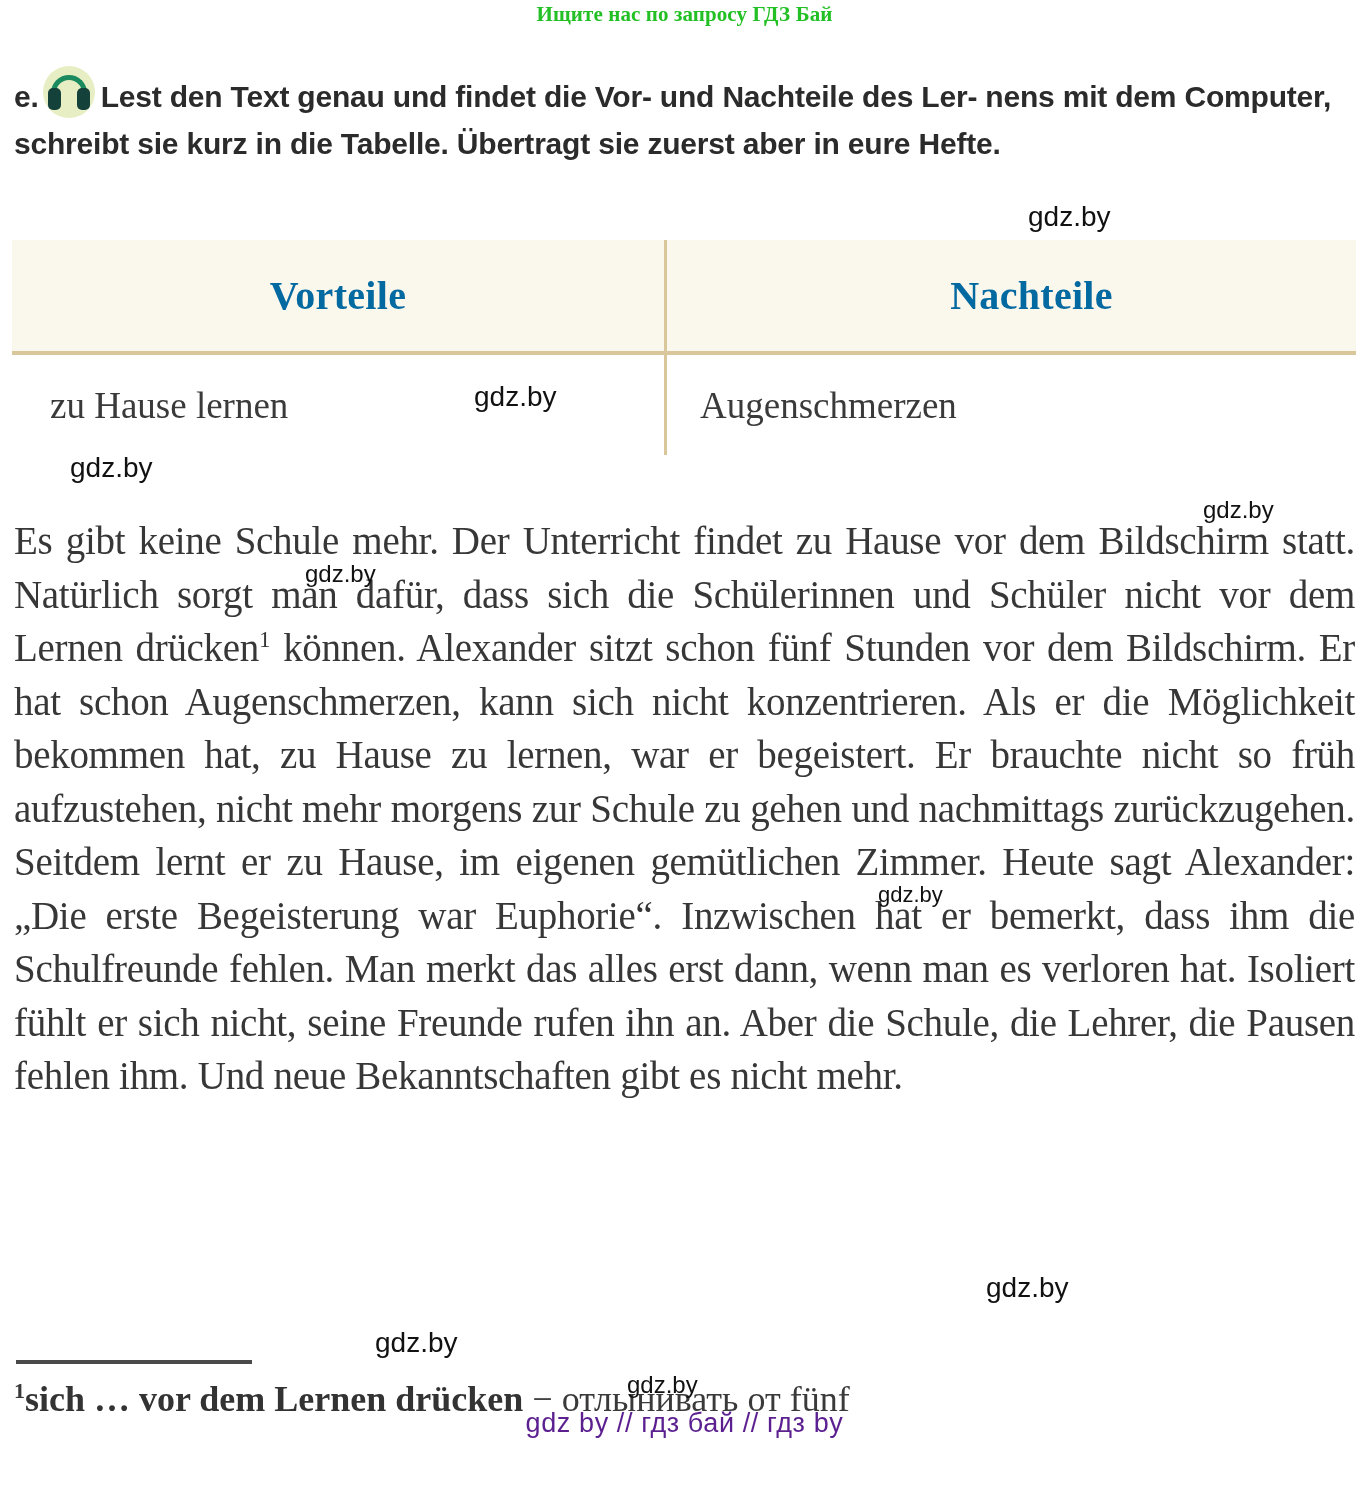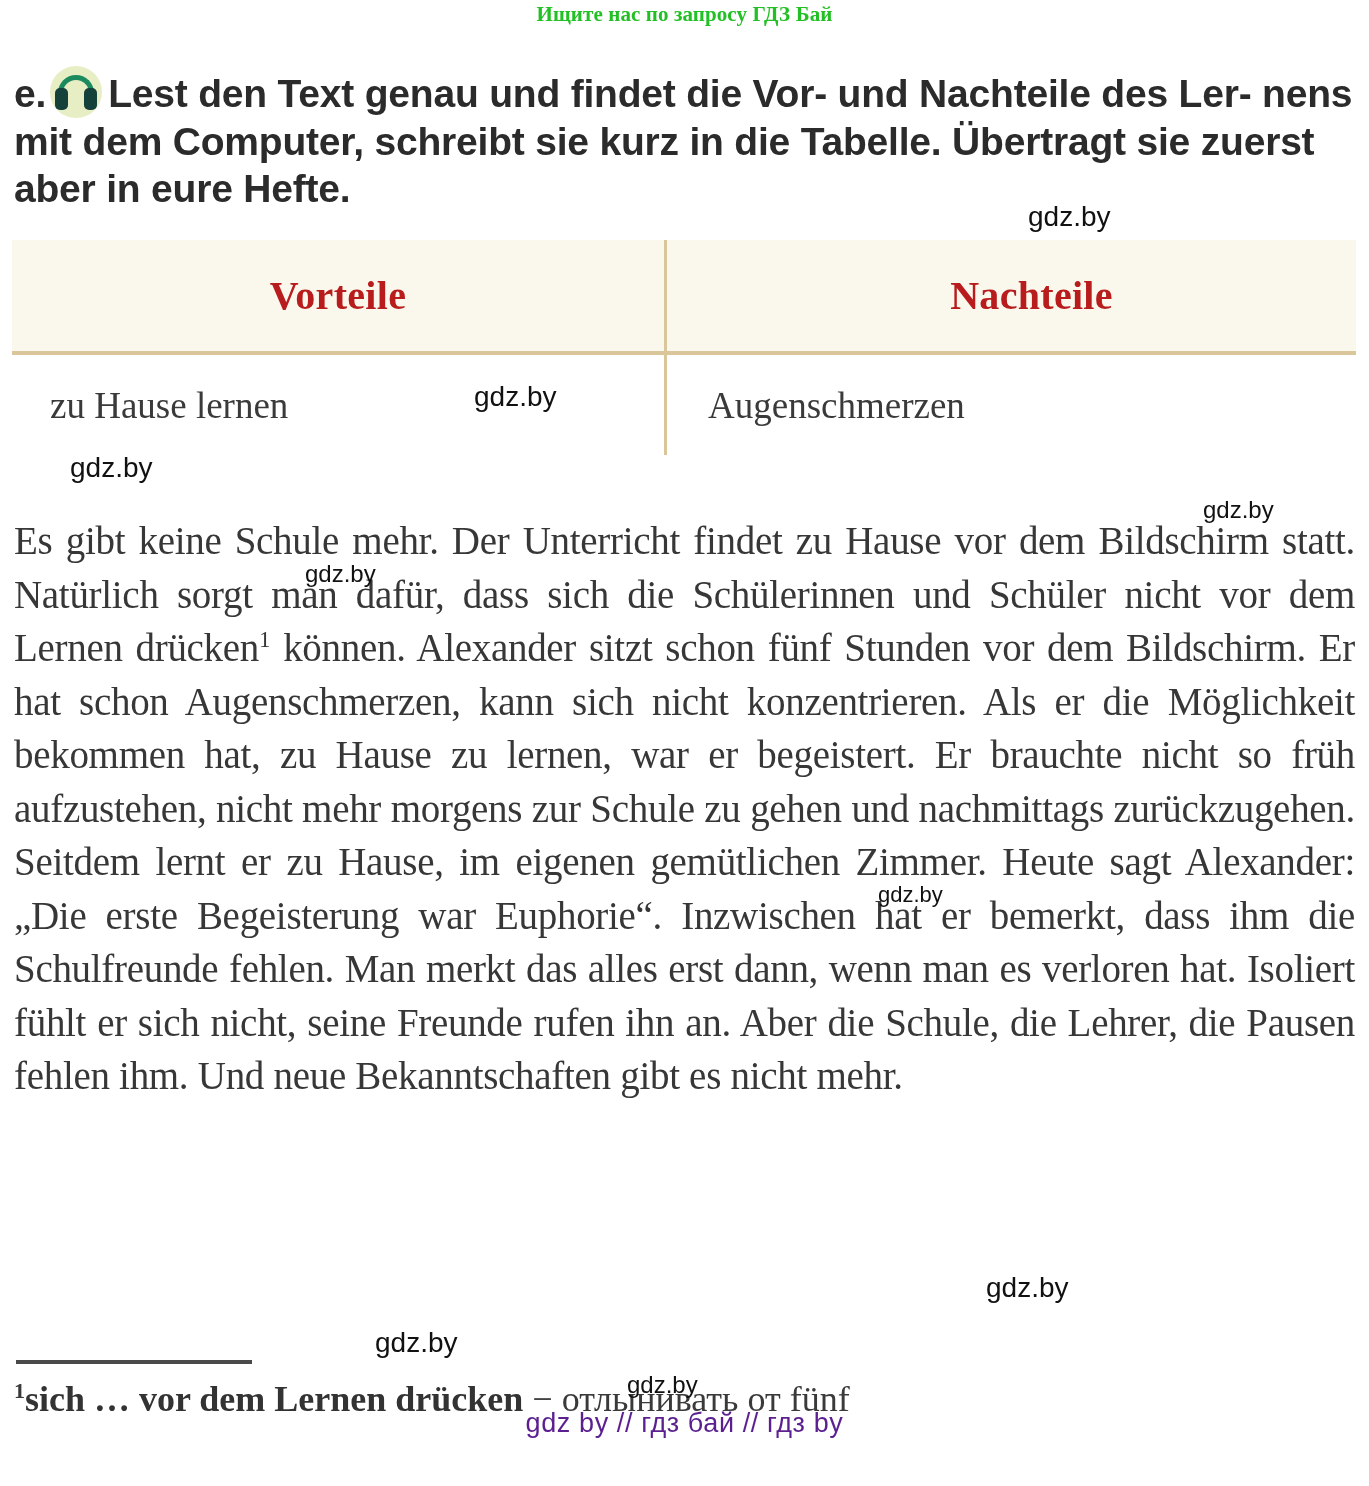--- a/index.html
+++ b/index.html
@@ -31,21 +31,21 @@
   }
 
   
   .task {
     position: absolute;
     top: 66px;
     left: 14px;
     width: 1341px;
     font-family: "Liberation Sans", sans-serif;
     font-weight: 700;
-    font-size: 39px;
+    font-size: 30px;
     line-height: 47px;
     color: #2b2b2b;
     letter-spacing: -0.2px;
   }
   .task .marker {
     font-weight: 700;
   }
   .hp-icon {
     display: inline-block;
     vertical-align: -11px;
@@ -92,37 +92,36 @@
     border-bottom: 4px solid #d9c79b;
     height: 111px;
   }
   .tbl-head .cell {
     display: flex;
     align-items: center;
     justify-content: center;
     font-family: "Liberation Serif", serif;
     font-weight: 700;
     font-size: 40px;
-    color: #b91c1c;
+    color: #0369a1;
     letter-spacing: 0.3px;
   }
   .tbl-head .cell.left {
     width: 655px;
     border-right: 3px solid #d9c79b;
     box-sizing: border-box;
   }
   .tbl-head .cell.right {
     flex: 1;
     padding-left: 40px;
   }
   .tbl-body {
     display: flex;
     height: 100px;
     position: relative;
-    gap: 8px;
   }
   .tbl-body .cell {
     display: flex;
     align-items: center;
     font-size: 37px;
     color: #3a3a3a;
     font-family: "Liberation Serif", serif;
   }
   .tbl-body .cell.left {
     width: 655px;

